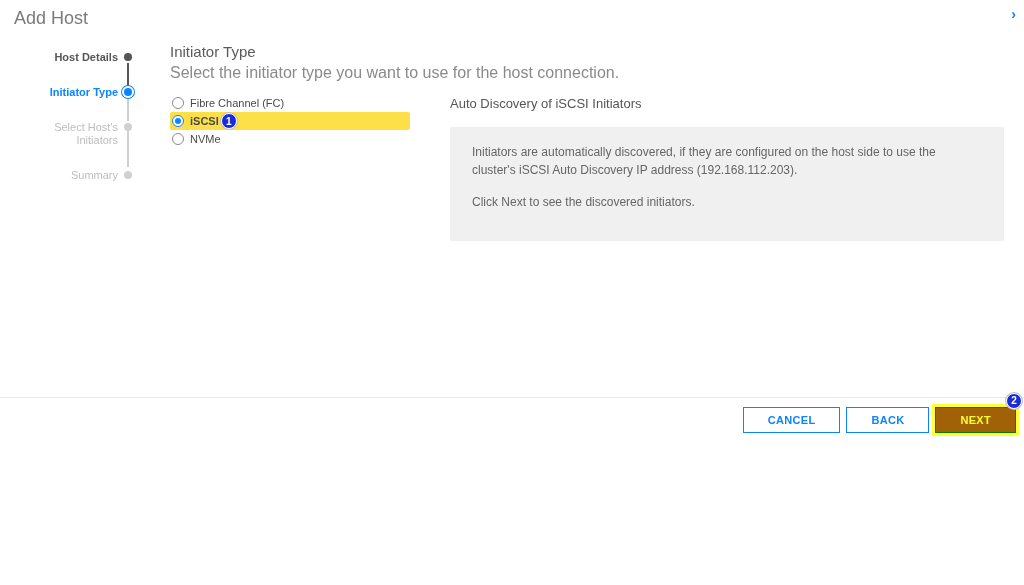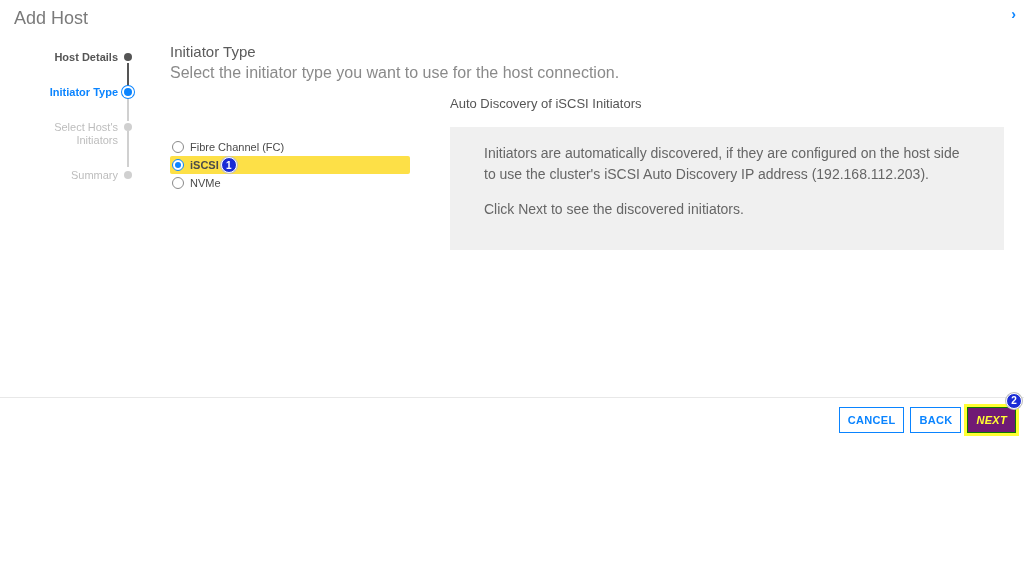--- a/index.html
+++ b/index.html
@@ -63,21 +63,21 @@
   }
   .connector.c1 { top: 32px; height: 26px; background: #555; }
   .connector.c2 { top: 64px; height: 26px; }
   .connector.c3 { top: 100px; height: 36px; }
 
   
   .main { flex: 1; padding: 12px 20px 0 30px; }
   .section-title { font-size: 15px; color: #5b5b5b; margin-bottom: 4px; }
   .section-sub { font-size: 16px; color: #8a8a8a; margin-bottom: 14px; }
   .content-row { display: flex; gap: 40px; }
-  .radio-col { width: 240px; margin-top: 44px; }
+  .radio-col { width: 240px; }
   .radio-item {
     display: flex; align-items: center;
     font-size: 11px; color: #4a4a4a;
     padding: 1px 2px; margin-bottom: 2px;
     border-radius: 2px;
   }
   .radio-item input[type="radio"] {
     appearance: none;
     width: 12px; height: 12px;
     border: 1px solid #8a8a8a;
@@ -110,22 +110,22 @@
     border: 1px solid #fff;
     box-shadow: 0 0 0 1px #c0c0c0;
     position: relative;
   }
   .anno.inline { margin-left: 2px; }
 
   .info-col { flex: 1; }
   .info-title { font-size: 13px; color: #555; margin-bottom: 16px; }
   .info-box {
     background: #f0f0f0;
-    padding: 16px 34px;
-    font-size: 14px;
+    padding: 16px 22px;
+    font-size: 12px;
     color: #666;
     line-height: 1.5;
     min-height: 96px;
   }
   .info-box p { margin-bottom: 14px; }
 
   
   .footer {
     position: absolute;
     left: 0; right: 0; bottom: 0;
@@ -133,33 +133,32 @@
     border-top: 1px solid #e8e8e8;
     display: flex;
     justify-content: flex-end;
     align-items: center;
     padding: 0 8px;
     gap: 6px;
   }
   .btn {
     font-size: 11px;
     font-weight: bold;
-    padding: 6px 8px;
+    padding: 6px 24px;
     border: 1px solid #0a84ff;
     background: #fff;
     color: #0a84ff;
     letter-spacing: 0.3px;
     cursor: pointer;
   }
   .btn.primary {
-    background: #701a75;
+    background: #a16207;
     border-color: #0a7a00;
     color: #ffff33;
     outline: 3px solid #ffff33;
-    font-style: italic;
   }
   .next-wrap { position: relative; display: inline-flex; }
   .next-wrap .anno.abs {
     position: absolute;
     top: -14px; right: -6px;
   }
 </style>
 </head>
 <body>
 

